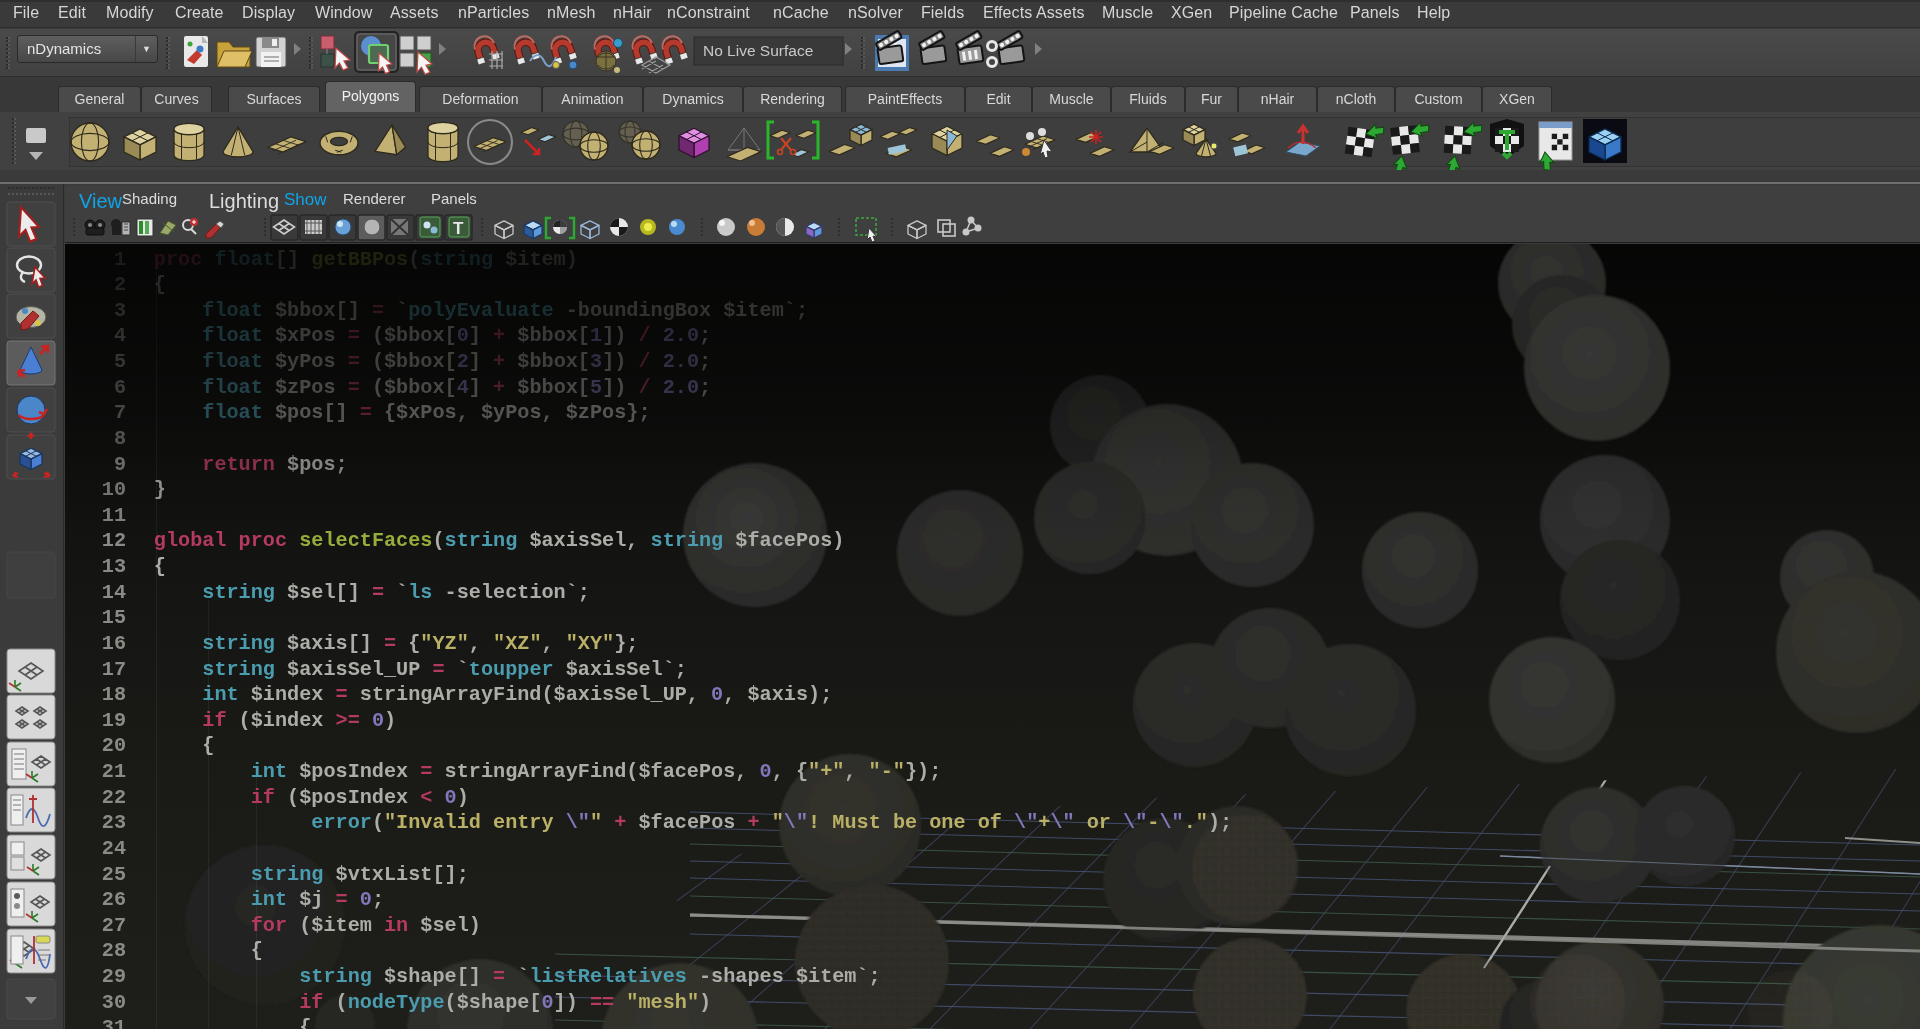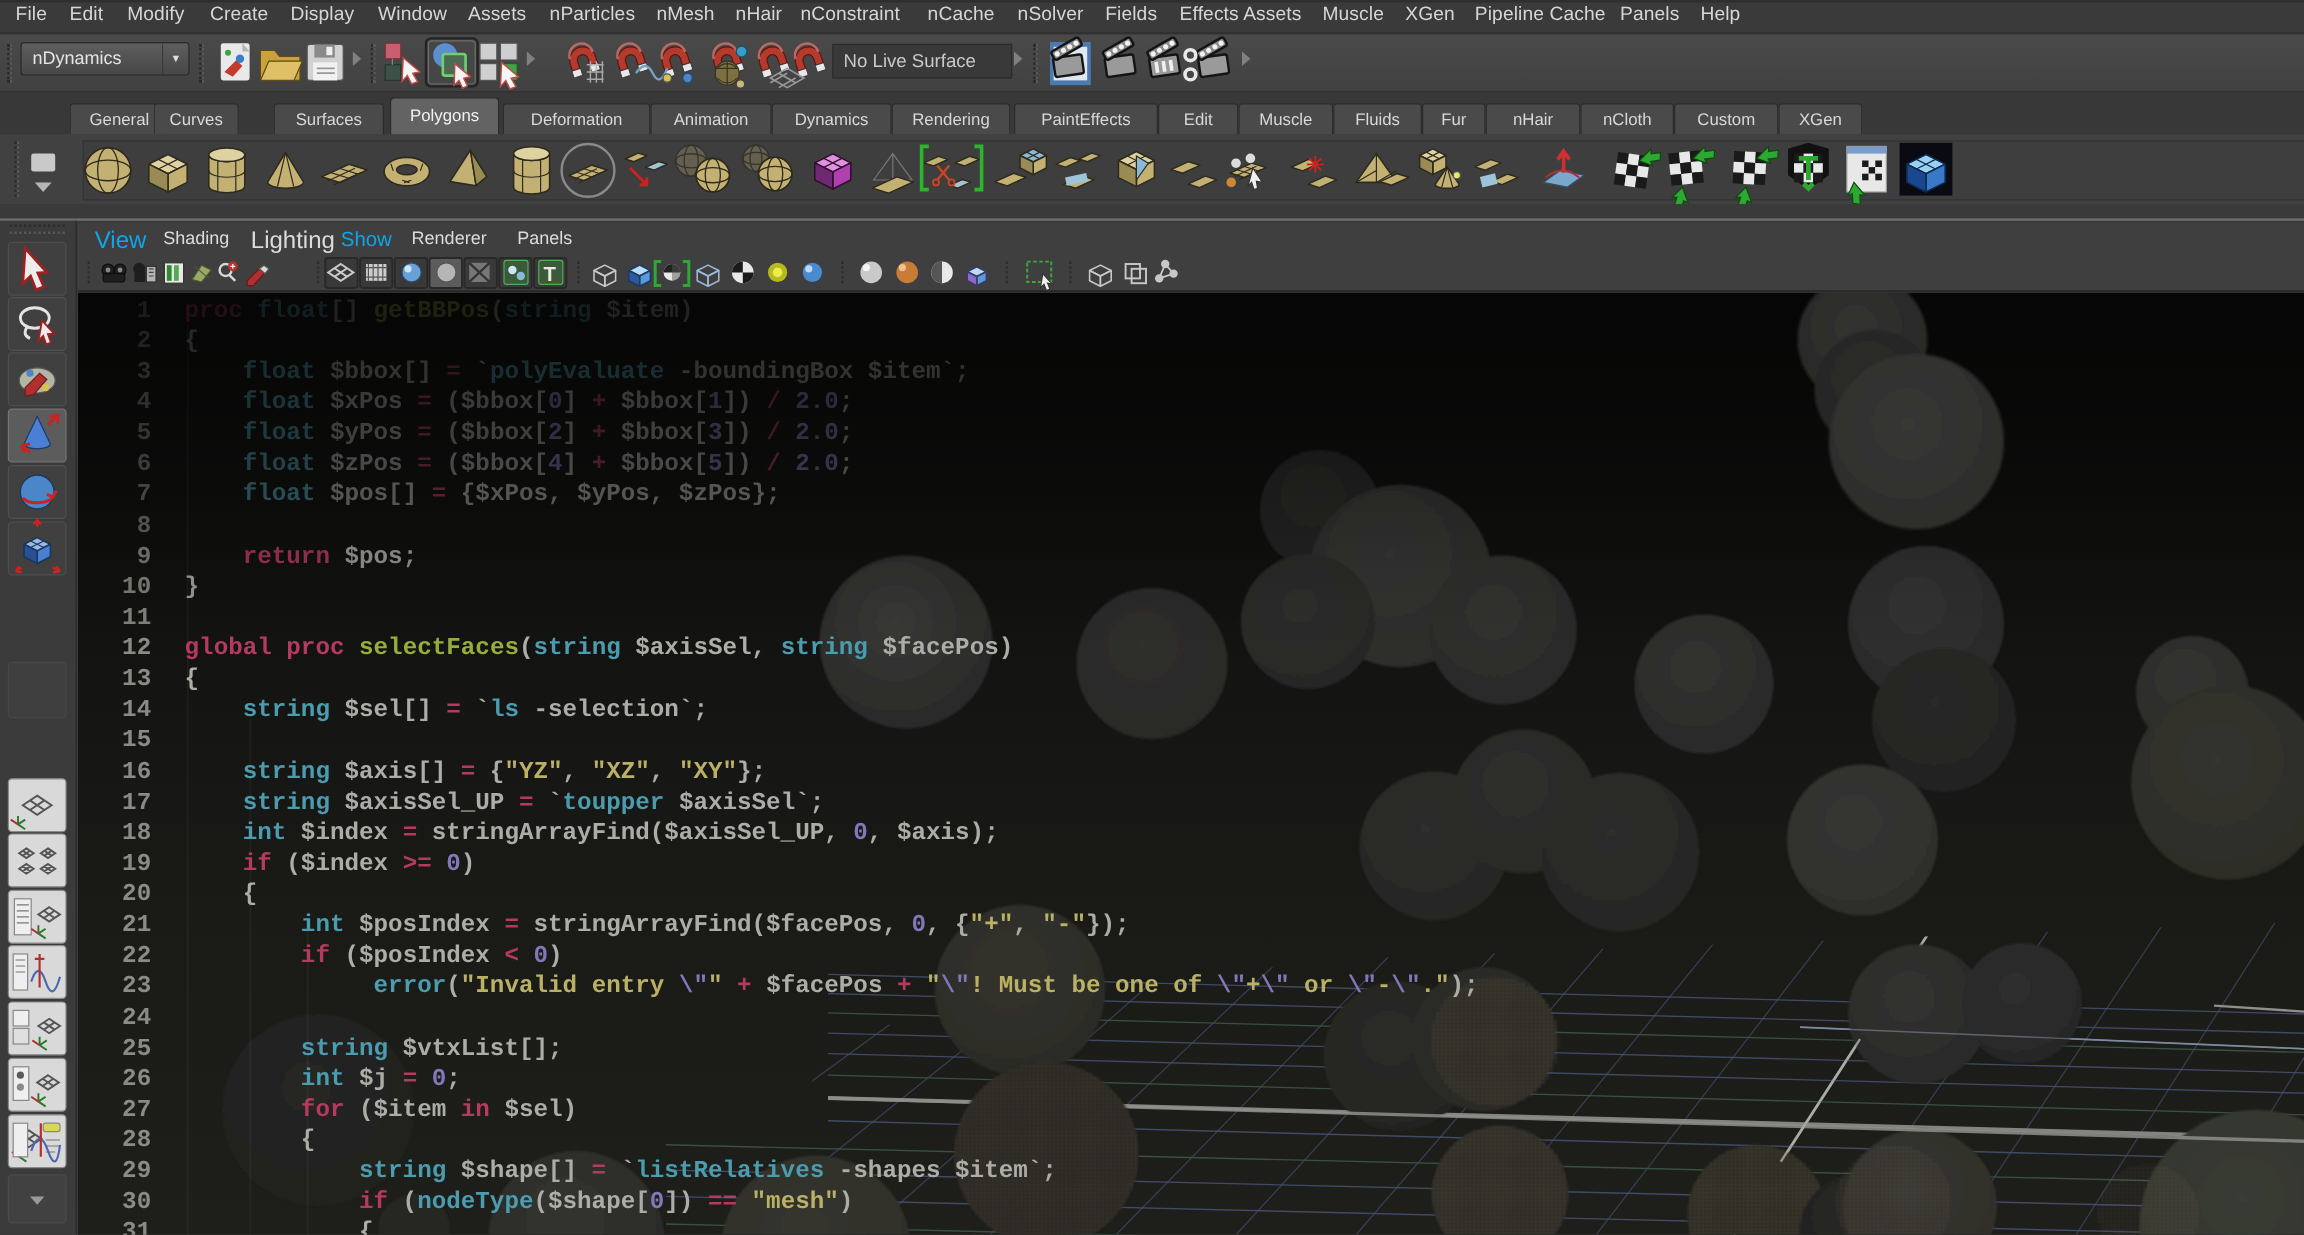--- a/index.html
+++ b/index.html
@@ -190,21 +190,21 @@
           <circle cx="1017" cy="16" r="2.1" fill="#f2f2f2"></circle>
           <circle cx="1023" cy="16" r="2.1" fill="#f2f2f2"></circle>
         </g>
       </g>
       <circle cx="992" cy="17" r="4.5" fill="none" stroke="#e8e8e8" stroke-width="3"></circle>
       <circle cx="992" cy="33" r="4.5" fill="none" stroke="#e8e8e8" stroke-width="3"></circle>
     </g>
   </svg>
 <div class="abs" style="left:0;top:77px;width:1920px;height:35px;background:#383838"></div>
 <div class="tab" style="left:58px;width:83px">General</div>
-<div class="tab" style="left:128px;width:71px">Curves</div>
+<div class="tab" style="left:141px;width:71px">Curves</div>
 <div class="tab" style="left:228px;width:92px">Surfaces</div>
 <div class="tabA" style="left:325px;width:91px">Polygons</div>
 <div class="tab" style="left:419px;width:123px">Deformation</div>
 <div class="tab" style="left:542px;width:101px">Animation</div>
 <div class="tab" style="left:643px;width:100px">Dynamics</div>
 <div class="tab" style="left:743px;width:99px">Rendering</div>
 <div class="tab" style="left:845px;width:120px">PaintEffects</div>
 <div class="tab" style="left:965px;width:67px">Edit</div>
 <div class="tab" style="left:1032px;width:79px">Muscle</div>
 <div class="tab" style="left:1111px;width:74px">Fluids</div>
@@ -555,21 +555,21 @@
     <path d="M16 780 l6 -4 M16 780 l6 4 M16 780 l0 -7" stroke="#2a7a2a" stroke-width="1.6" fill="none"></path>
     <path d="M16 780 l-6 -4" stroke="#b03030" stroke-width="1.6"></path>
     <rect x="11" y="752" width="12" height="28" fill="#efefef" stroke="#888"></rect>
     <path d="M26 775 q7 -20 14 0 t10 -5" stroke="#4a6ab0" stroke-width="1.8" fill="none"></path>
     <path d="M34 752 l0 28" stroke="#b03030" stroke-width="1.8"></path>
     <rect x="7" y="795" width="48" height="40" rx="3" fill="#414141" stroke="#4a4a4a"></rect>
     <path d="M25 813 l12 0 -6 7 z" fill="#9a9a9a"></path>
   </svg>
 <div class="abs" style="left:65px;top:186px;width:1855px;height:57px;background:#3f3f3f;border-bottom:1px solid #1e1e1e"></div>
 <div class="abs" style="left:79px;top:190px;font-size:20px;color:#0ea5e9">View</div>
-<div class="abs" style="left:136px;top:190px;font-size:15px;color:#dcdcdc">Shading</div>
+<div class="abs" style="left:122px;top:190px;font-size:15px;color:#dcdcdc">Shading</div>
 <div class="abs" style="left:209px;top:190px;font-size:20px;color:#dcdcdc">Lighting</div>
 <div class="abs" style="left:284px;top:190px;font-size:17px;color:#0ea5e9">Show</div>
 <div class="abs" style="left:343px;top:190px;font-size:15px;color:#dcdcdc">Renderer</div>
 <div class="abs" style="left:431px;top:190px;font-size:15px;color:#dcdcdc">Panels</div>
 <svg class="abs" style="left:0;top:212px" width="1000" height="31" viewBox="0 0 1000 31">
     <path d="M74 6 v18" stroke="#2e2e2e" stroke-width="2" stroke-dasharray="2 2"></path>
     <g fill="#1e1e1e" stroke="#0e0e0e">
       <circle cx="90" cy="13" r="5"></circle>
       <circle cx="100" cy="13" r="5"></circle>
       <rect x="86" y="16" width="18" height="7" rx="2"></rect>

